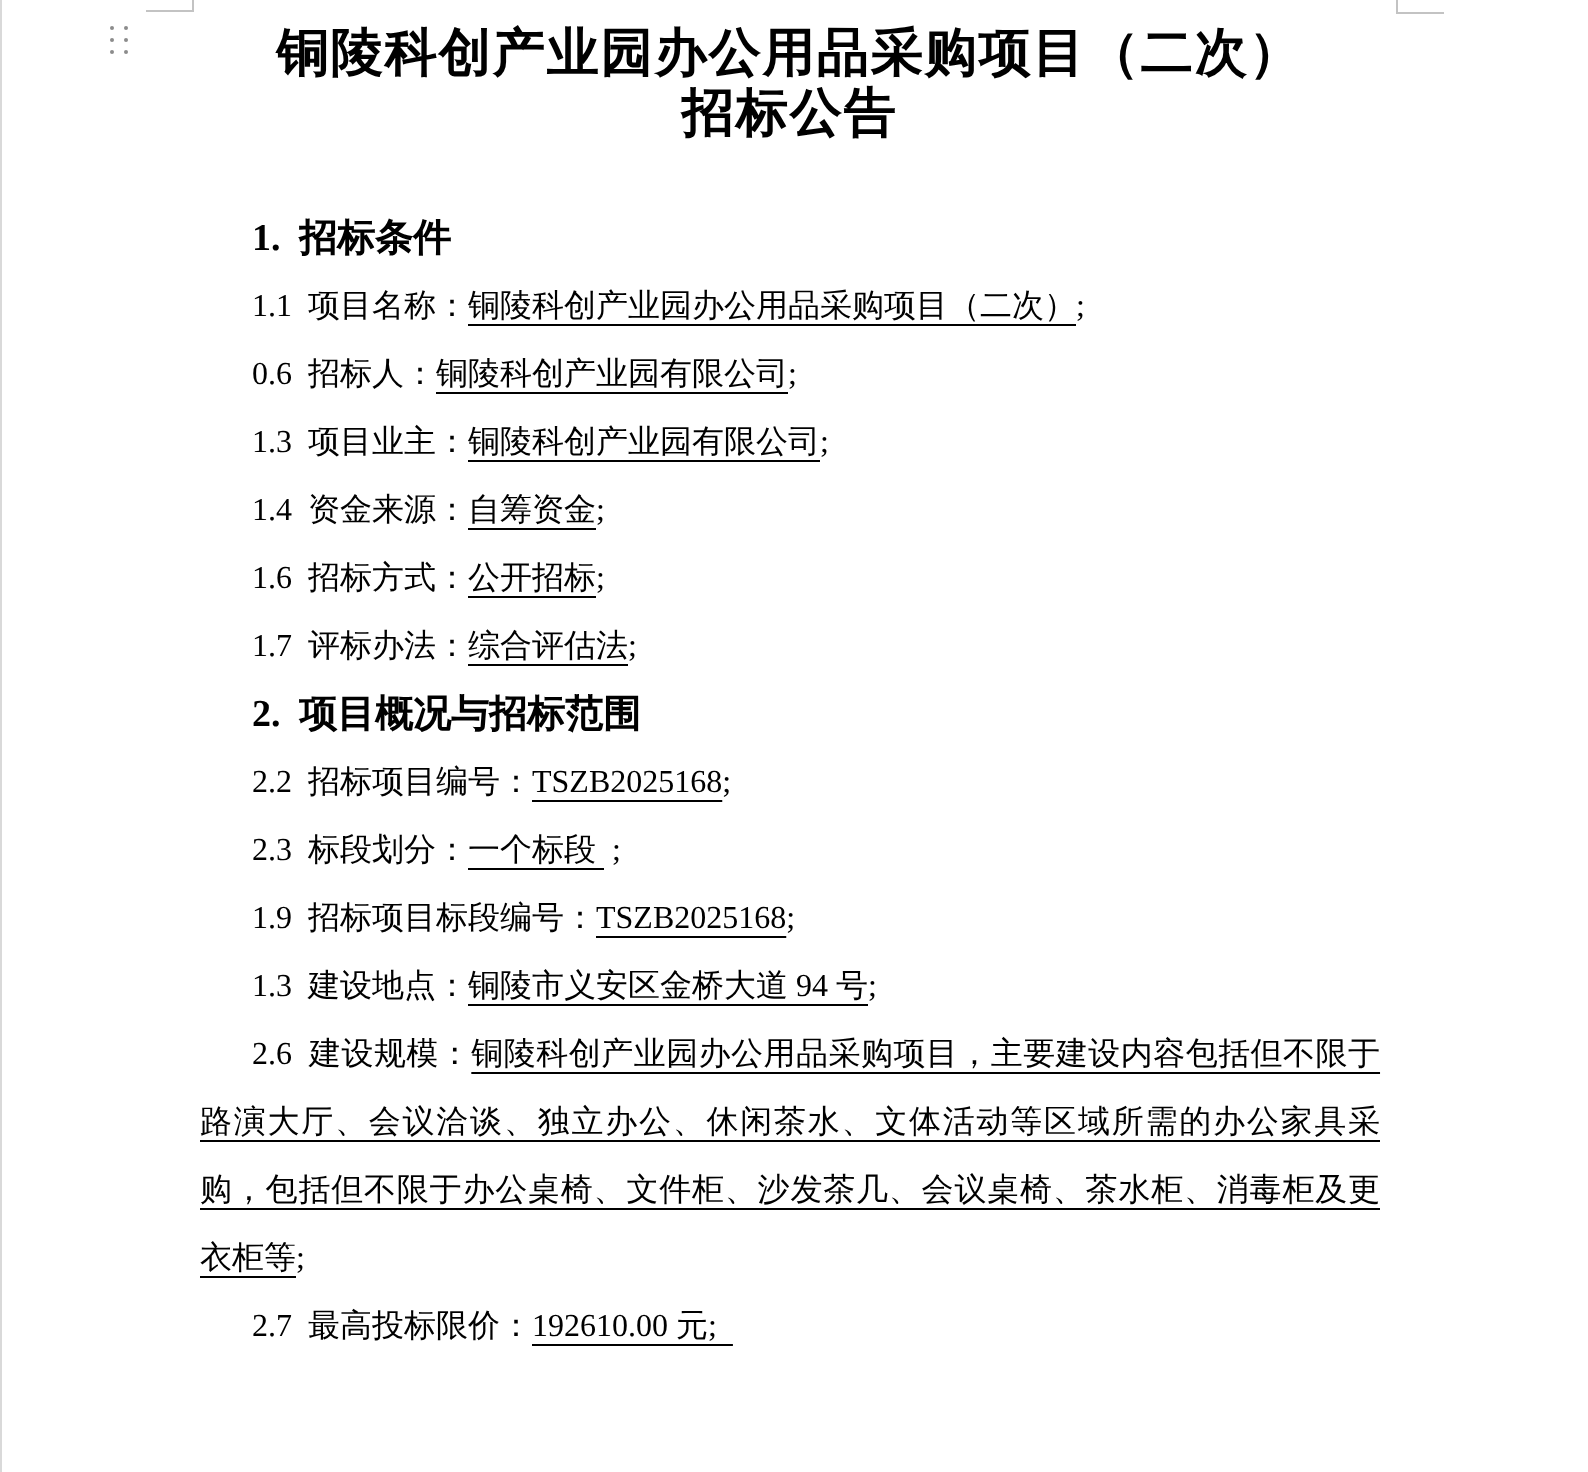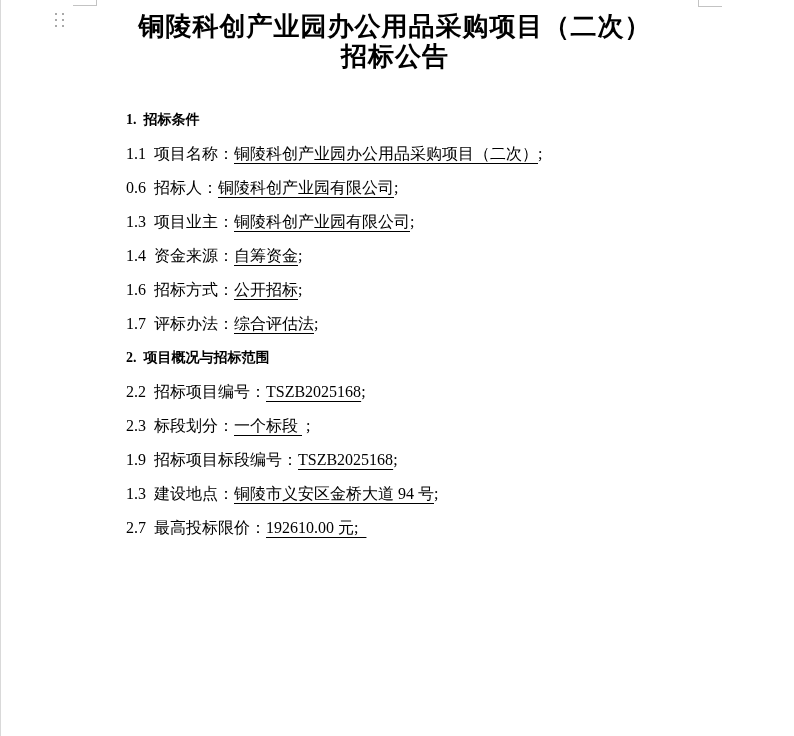--- a/index.html
+++ b/index.html
@@ -44,21 +44,21 @@
     text-align: center; font-weight: bold;
     font-size: 26px; line-height: 30px;
     letter-spacing: 1px;
   }
   .doc { margin-top: 31px; font-size: 16px; }
   .doc-line {
     margin: 0; line-height: 34px;
     text-indent: 26px;
     white-space: pre-wrap;
   }
-  .doc-line.heading { font-weight: bold; font-size: 14px; }
+  .doc-line.heading { font-weight: bold; font-size: 19px; }
   .doc-line.para { text-align: justify; }
   .u {
     text-decoration: underline;
     text-underline-offset: 4px;
     text-decoration-thickness: 1px;
   }
 </style>
 </head>
 <body>
 
@@ -103,17 +103,18 @@
 
 
     <p class="doc-line"><span>2.2  招标项目编号：</span><span class="u">TSZB2025168</span><span>;</span></p>
 
     <p class="doc-line"><span>2.3  标段划分：</span><span class="u">一个标段&nbsp;</span><span> ;</span></p>
 
     <p class="doc-line"><span>1.9  招标项目标段编号：</span><span class="u">TSZB2025168</span><span>;</span></p>
 
     <p class="doc-line"><span>1.3  建设地点：</span><span class="u">铜陵市义安区金桥大道 94 号</span><span>;</span></p>
 
+    <p class="doc-line para"><span>2.6  建设规模：</span><span class="u">铜陵科创产业园办公用品采购项目，主要建设内容包括但不限于路演大厅、会议洽谈、独立办公、休闲茶水、文体活动等区域所需的办公家具采购，包括但不限于办公桌椅、文件柜、沙发茶几、会议桌椅、茶水柜、消毒柜及更衣柜等</span><span>;</span></p>
 
     <p class="doc-line"><span>2.7  最高投标限价：</span><span class="u">192610.00 元;&nbsp;&nbsp;</span><span></span></p>
 
   </div>
 </div>
 
 </body></html>

